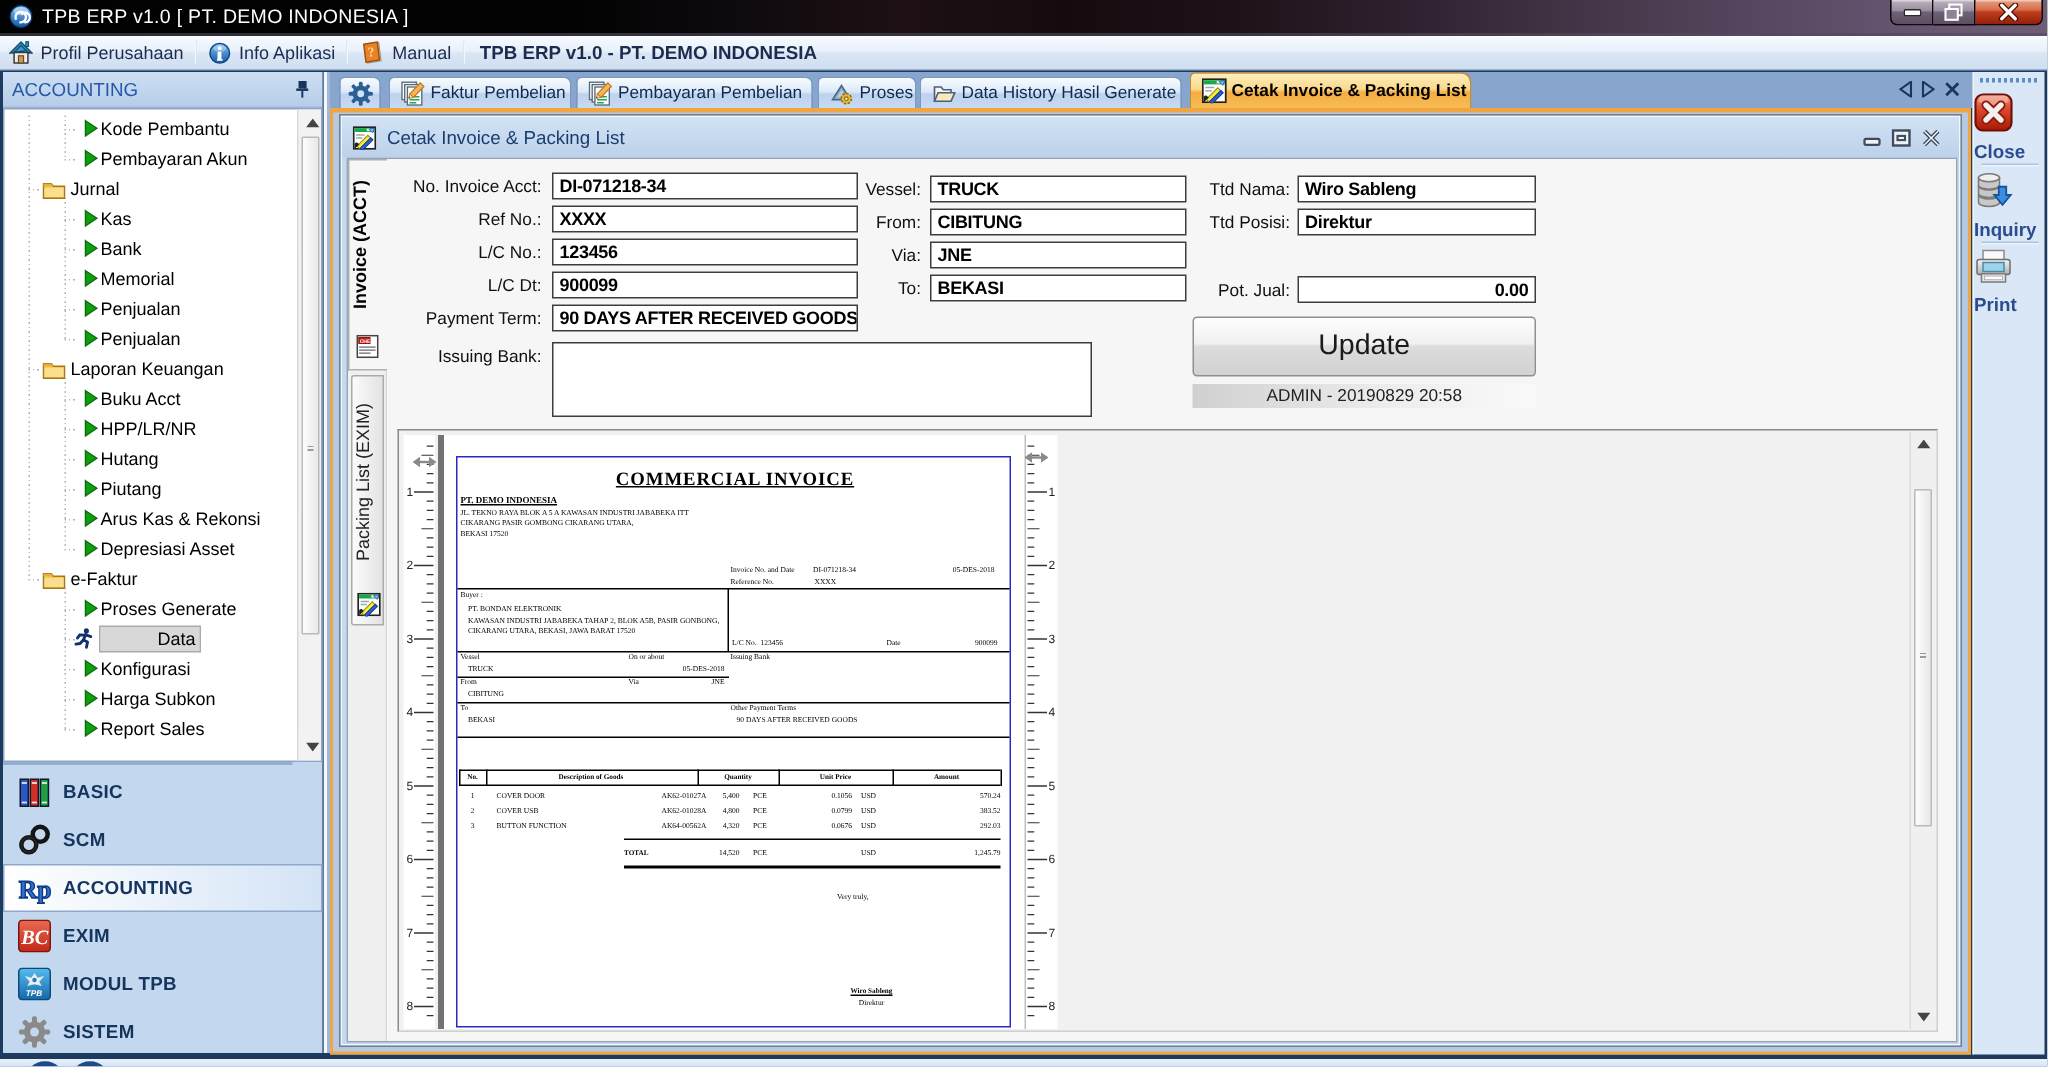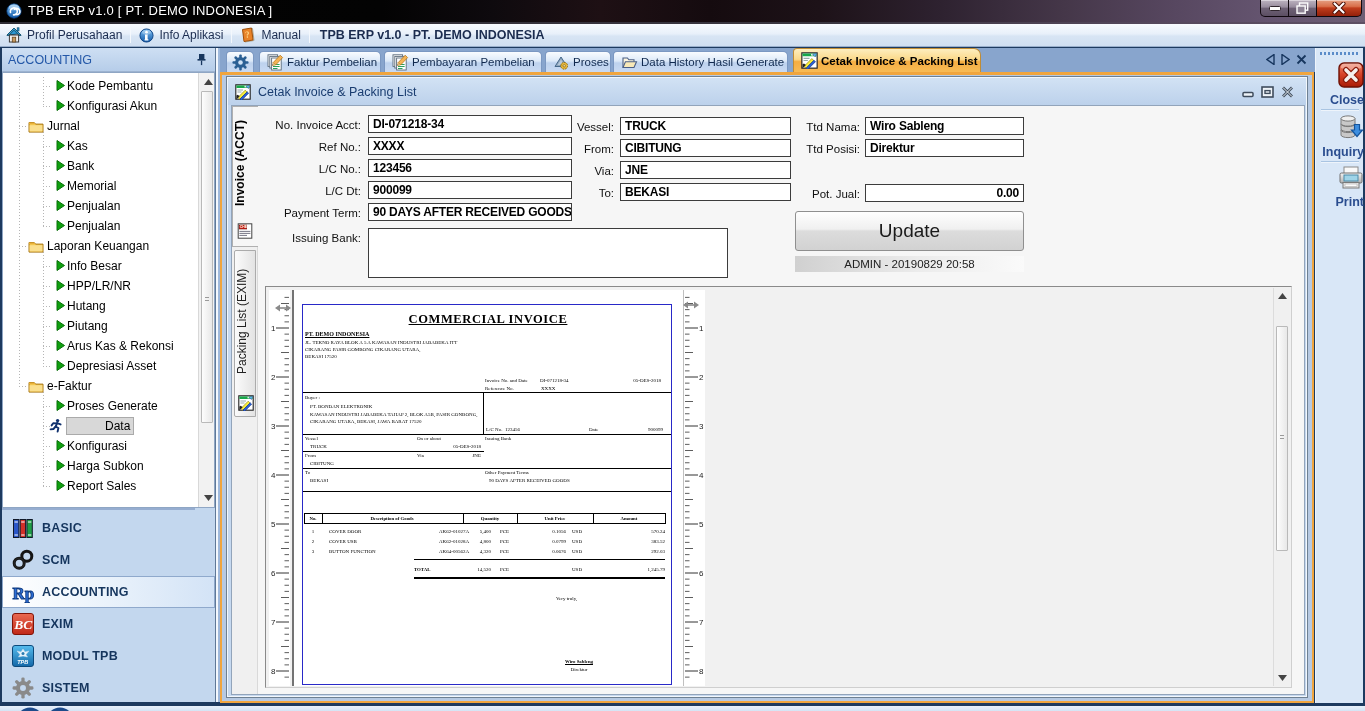--- a/index.html
+++ b/index.html
@@ -97,39 +97,39 @@
 #update-btn { position:absolute; border:1px solid #8f8f8f; border-radius:3px;
   background:linear-gradient(#fefefe 0%,#f0f0f0 45%,#dcdcdc 50%,#d2d2d2 100%);
   font-size:19px; color:#1a1a1a; display:flex; align-items:center; justify-content:center; }
 #admin-strip { position:absolute; background:linear-gradient(90deg,#d0d0d0 0%,#ececec 55%,#fafafa 100%);
   font-size:11.5px; color:#222; display:flex; align-items:center; justify-content:center; }
 
 
 #preview { position:absolute; left:33px; top:180px; width:1027px; height:402px; background:#f1f1f1;
   border:1px solid #8a8a8a; border-right-color:#cfcfcf; border-bottom-color:#cfcfcf; }
 .ruler { position:absolute; top:3px; height:396px; width:21px; background:#fff; }
-.page { position:absolute; left:26px; top:3px; width:392px; height:396px; background:#fff; border-left:2px solid #737373; border-right:1px solid #c0c0c0; }
+.page { position:absolute; left:26px; top:3px; width:392px; height:396px; background:#fff; border-left:4px solid #737373; border-right:1px solid #c0c0c0; }
 #page-frame { position:absolute; left:8px; top:14px; width:370px; height:381px; border:1px solid #2929c8; }
 .rhandle { position:absolute; width:16px; height:10px; }
 
 
 #pv-scroll { position:absolute; right:1px; top:1px; width:17px; height:398px; background:#f0f0f0; border-left:1px solid #dcdcdc; }
 
 
 #doc { position:absolute; left:0; top:0; width:370px; height:381px; font-family:"Liberation Serif",serif; color:#000; }
 .d { position:absolute; white-space:nowrap; font-size:5px; line-height:6px; }
 .dline { position:absolute; background:#000; height:1px; }
 .dvline { position:absolute; background:#000; width:1px; }
 #doc-title { position:absolute; left:0; right:0; top:7px; text-align:center; font-size:12.5px; font-weight:bold; text-decoration:underline; letter-spacing:0.6px; font-family:"Liberation Serif",serif; }
 
 
 #rightpanel { position:absolute; left:1315px; top:48px; width:48px; height:655px; background:#d9e7f7; border-left:1px solid #eef4fb; }
 #rp-handle { position:absolute; left:4px; top:4px; width:40px; height:3px;
   background-image:repeating-linear-gradient(to right,#5b8cc9 0 2px,transparent 2px 4px); }
-.rp-btn { position:absolute; left:0; width:48px; text-align:right; }
+.rp-btn { position:absolute; left:0; width:48px; text-align:left; }
 .rp-btn .rp-label { display:block; font-size:12.5px; font-weight:bold; color:#2a4d8f; margin-top:1px; }
 .rp-sep { position:absolute; left:5px; width:38px; height:1px; background:#a9c4e2; box-shadow:0 1px 0 #eef4fb; }
 
 
 #taskbar { position:absolute; left:0; top:706px; width:1365px; height:5px; background:linear-gradient(#e8f1fb,#d4e4f5); }
 #taskbar-icon { position:absolute; left:16px; top:707px; }
 </style>
 </head>
 <body>
 
@@ -431,21 +431,21 @@
           <svg style="position: absolute; left: 49px; top: 2px; width: 16px; height: 16px;">
             <use href="#sym-arrow-green"></use>
           </svg>
           <span class="tree-label" style="left: 64px;">Kode Pembantu</span>
         </div>
         <div class="guide-h" style="left: 40px; top: 33px; width: 9px;"></div>
         <div class="tree-row" style="top: 23px;">
           <svg style="position: absolute; left: 49px; top: 2px; width: 16px; height: 16px;">
             <use href="#sym-arrow-green"></use>
           </svg>
-          <span class="tree-label" style="left: 64px;">Konfigurasi Akun</span>
+          <span class="tree-label" style="left: 64px;">Pembayaran Akun</span>
         </div>
         <div class="guide-h" style="left: 16px; top: 53px; width: 9px;"></div>
         <div class="tree-row" style="top: 43px;">
           <svg style="position: absolute; left: 25px; top: 2px; width: 16px; height: 16px;">
             <use href="#sym-folder"></use>
           </svg>
           <span class="tree-label" style="left: 44px;">Jurnal</span>
         </div>
         <div class="guide-h" style="left: 40px; top: 73px; width: 9px;"></div>
         <div class="tree-row" style="top: 63px;">
@@ -487,21 +487,21 @@
           <svg style="position: absolute; left: 25px; top: 2px; width: 16px; height: 16px;">
             <use href="#sym-folder"></use>
           </svg>
           <span class="tree-label" style="left: 44px;">Laporan Keuangan</span>
         </div>
         <div class="guide-h" style="left: 40px; top: 193px; width: 9px;"></div>
         <div class="tree-row" style="top: 183px;">
           <svg style="position: absolute; left: 49px; top: 2px; width: 16px; height: 16px;">
             <use href="#sym-arrow-green"></use>
           </svg>
-          <span class="tree-label" style="left: 64px;">Info Besar</span>
+          <span class="tree-label" style="left: 64px;">Buku Acct</span>
         </div>
         <div class="guide-h" style="left: 40px; top: 213px; width: 9px;"></div>
         <div class="tree-row" style="top: 203px;">
           <svg style="position: absolute; left: 49px; top: 2px; width: 16px; height: 16px;">
             <use href="#sym-arrow-green"></use>
           </svg>
           <span class="tree-label" style="left: 64px;">HPP/LR/NR</span>
         </div>
         <div class="guide-h" style="left: 40px; top: 233px; width: 9px;"></div>
         <div class="tree-row" style="top: 223px;">

